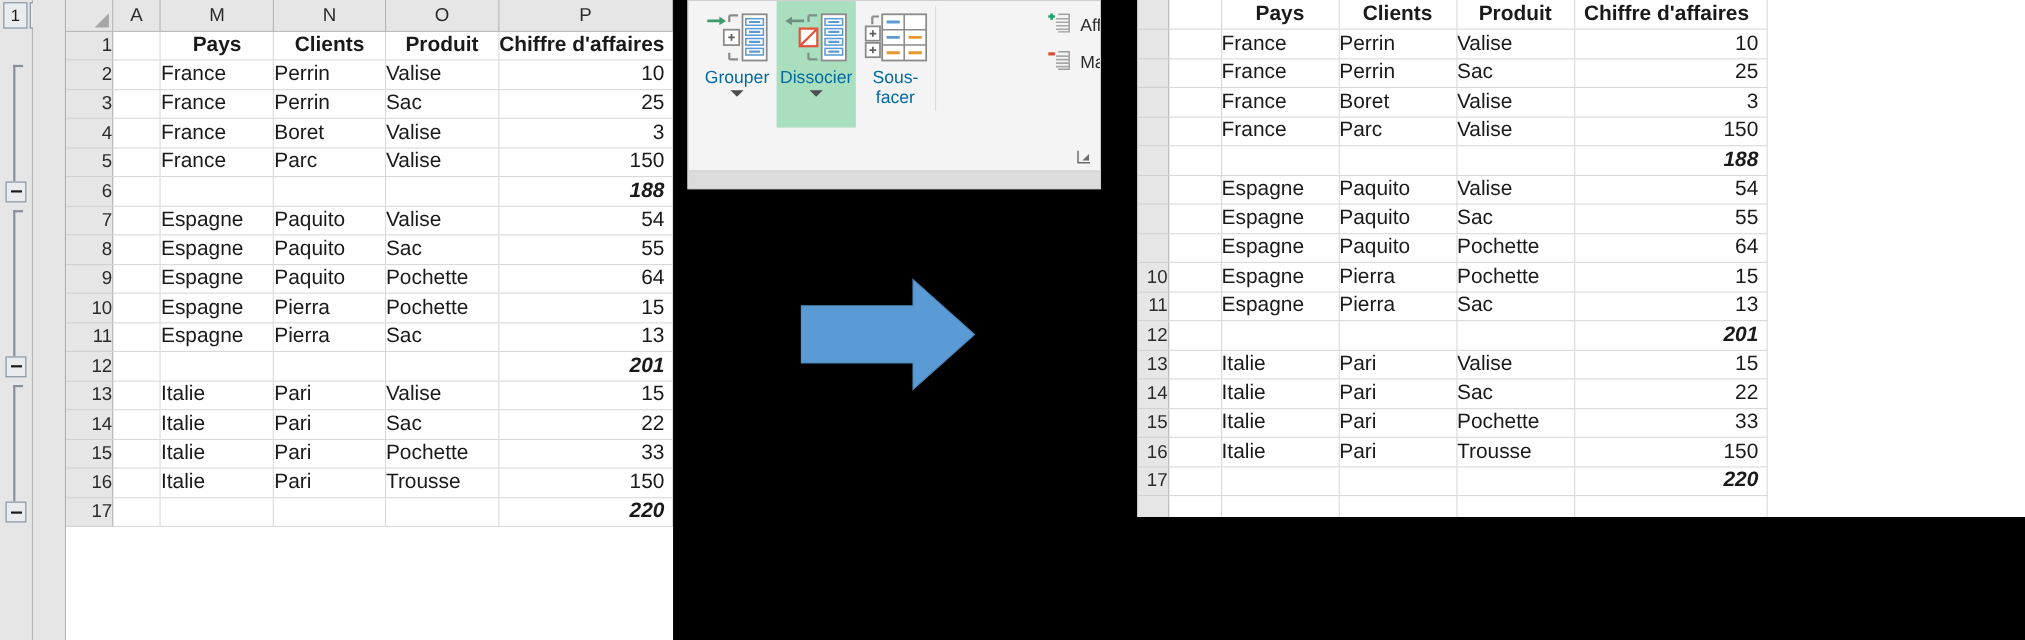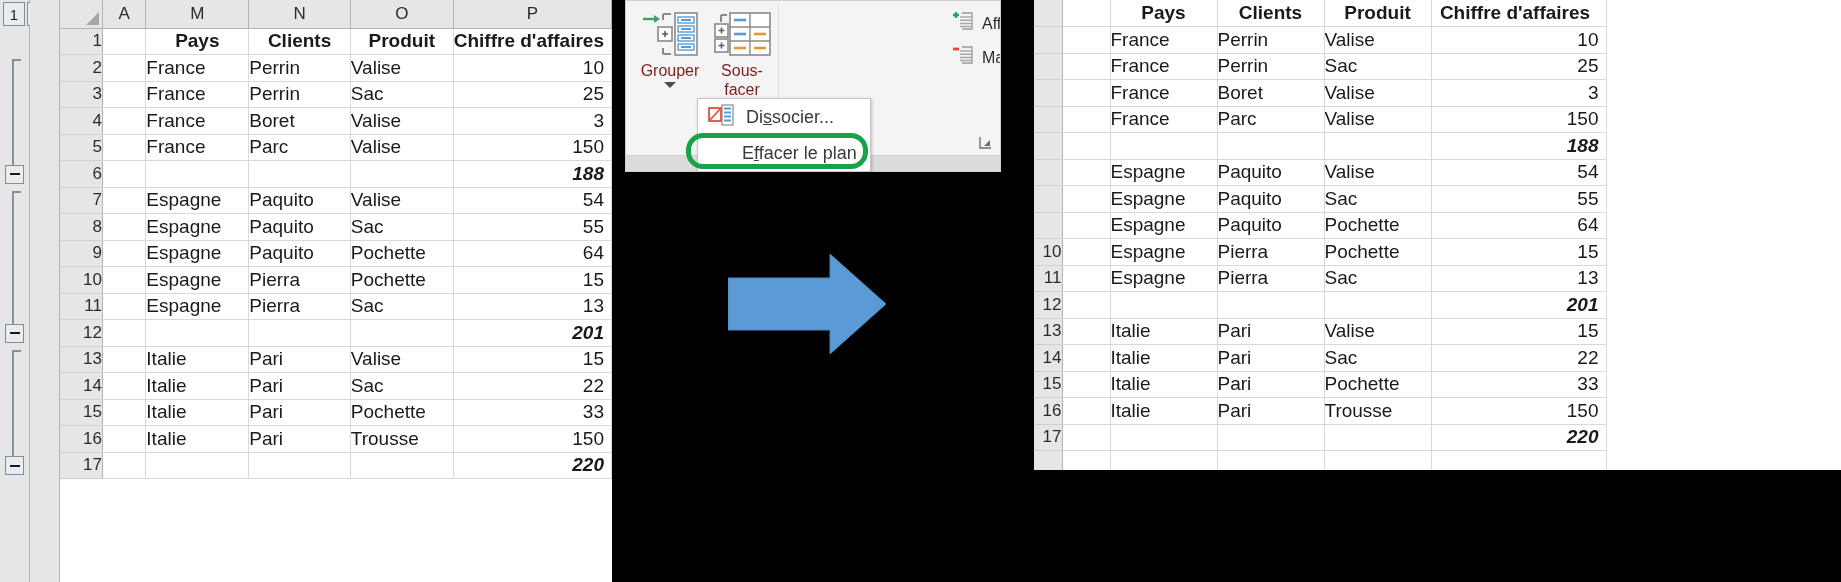--- a/index.html
+++ b/index.html
@@ -110,21 +110,21 @@
   }
   .rbtn {
     width:72px; height:115px;
     display:flex; flex-direction:column; align-items:center;
     padding-top:6px;
     cursor:default;
   }
   .rbtn.hl { background:#a9dfbf; }
   .rbtn .glyph { height:54px; display:flex; align-items:center; justify-content:center; }
   .rbtn .lbl {
-    font-size:16px; color:#7f1d1d; line-height:19px; text-align:center;
+    font-size:16px; color:#0369a1; line-height:19px; text-align:center;
     font-family:"Liberation Sans", sans-serif;
   }
   .rbtn .caret {
     width:0;height:0;margin-top:2px;
     border-left:6px solid transparent;
     border-right:6px solid transparent;
     border-top:6px solid #4d4d4d;
   }
   .rbtn-sep { width:1px; height:96px; background:#dcdcdc; margin-top:4px; }
 
@@ -395,20 +395,39 @@
             <rect x="37" y="16" width="16" height="6" fill="#fff" stroke="#5b9bd5" stroke-width="1.4"></rect>
             <rect x="37" y="25" width="16" height="6" fill="#fff" stroke="#5b9bd5" stroke-width="1.4"></rect>
             <rect x="37" y="34" width="16" height="6" fill="#fff" stroke="#5b9bd5" stroke-width="1.4"></rect>
             <path d="M40,10 h10 M40,19 h10 M40,28 h10 M40,37 h10" stroke="#5b9bd5" stroke-width="2"></path>
           </svg>
         </div>
         <div class="lbl">Grouper</div>
         <div class="caret"></div>
       </div>
 
+      <div class="rbtn hl">
+        <div class="glyph">
+          <svg width="58" height="48" viewBox="0 0 58 48">
+            <path d="M4,9 L18,9" stroke="#6f8f80" stroke-width="2.4" fill="none"></path>
+            <path d="M7,5 L1,9 L7,13 Z" fill="#6f8f80"></path>
+            <path d="M30,4 L22,4 M22,4 L22,10 M22,38 L22,44 M22,44 L30,44" stroke="#7d8f88" stroke-width="2" fill="none"></path>
+            <rect x="14" y="16" width="16" height="16" fill="#fff" stroke="#e2523a" stroke-width="2"></rect>
+            <path d="M15,31 L29,17" stroke="#e2523a" stroke-width="2"></path>
+            <rect x="34" y="3" width="22" height="42" fill="#fff" stroke="#8a8a8a" stroke-width="1.6"></rect>
+            <rect x="37" y="7" width="16" height="6" fill="#fff" stroke="#5b9bd5" stroke-width="1.4"></rect>
+            <rect x="37" y="16" width="16" height="6" fill="#fff" stroke="#5b9bd5" stroke-width="1.4"></rect>
+            <rect x="37" y="25" width="16" height="6" fill="#fff" stroke="#5b9bd5" stroke-width="1.4"></rect>
+            <rect x="37" y="34" width="16" height="6" fill="#fff" stroke="#5b9bd5" stroke-width="1.4"></rect>
+            <path d="M40,10 h10 M40,19 h10 M40,28 h10 M40,37 h10" stroke="#5b9bd5" stroke-width="2"></path>
+          </svg>
+        </div>
+        <div class="lbl">Dissocier</div>
+        <div class="caret"></div>
+      </div>
 
       <div class="rbtn">
         <div class="glyph">
           <svg width="58" height="48" viewBox="0 0 58 48">
             <path d="M14,5 L8,5 M8,5 L8,12" stroke="#8a8a8a" stroke-width="2" fill="none"></path>
             <rect x="2" y="14" width="13" height="13" fill="#fff" stroke="#8a8a8a" stroke-width="1.6"></rect>
             <path d="M5.5,20.5 h6 M8.5,17.5 v6" stroke="#5f5f5f" stroke-width="1.6"></path>
             <rect x="2" y="29" width="13" height="13" fill="#fff" stroke="#8a8a8a" stroke-width="1.6"></rect>
             <path d="M5.5,35.5 h6 M8.5,32.5 v6" stroke="#5f5f5f" stroke-width="1.6"></path>
             <rect x="17" y="3" width="40" height="42" fill="#fff" stroke="#8a8a8a" stroke-width="1.6"></rect>
@@ -457,41 +476,20 @@
       <svg width="14" height="14" viewBox="0 0 14 14">
         <path d="M1,1 L1,12 L12,12" stroke="#6b6b6b" stroke-width="1.3" fill="none"></path>
         <path d="M11,4 L11,10 L5,10 Z" fill="#6b6b6b"></path>
       </svg>
     </div>
 
     <div class="ribbon-strip"></div>
   </div>
 </div>
 
-<div class="menu" style="left:697px; top:98px; width:174px; height:74px;">
-  <div class="menu-item">
-    <span>
-      <svg width="26" height="22" viewBox="0 0 26 22">
-        <rect x="1" y="4" width="12" height="13" fill="#fff" stroke="#e2523a" stroke-width="1.8"></rect>
-        <path d="M2,16 L12,5" stroke="#e2523a" stroke-width="1.8"></path>
-        <rect x="14" y="1" width="11" height="20" fill="#fff" stroke="#8a8a8a" stroke-width="1.2"></rect>
-        <path d="M16,4.5 h7 M16,8.5 h7 M16,12.5 h7 M16,16.5 h7" stroke="#5b9bd5" stroke-width="1.8"></path>
-      </svg>
-    </span>
-    <span class="mtxt">
-      <span>Di</span><u>s</u><span>socier...</span>
-    </span>
-  </div>
-  <div class="menu-item" style="padding-left:44px;">
-    <span class="mtxt">
-      <span>E</span><u>f</u><span>facer le plan</span>
-    </span>
-  </div>
-  <div class="ring" style="left:-12px; top:34px; width:182px; height:36px;"></div>
-</div>
 
 <div class="arrow-wrap" style="left:728px; top:250px; width:160px; height:108px;">
   <svg width="160" height="108" viewBox="0 0 160 108">
     <path d="M0,28 L102,28 L102,4 L158,54 L102,104 L102,80 L0,80 Z" fill="#5B9BD5" stroke="#4a86b8" stroke-width="1"></path>
   </svg>
 </div>
 
 <div class="mask" style="left:1001px; top:0; width:33px; height:582px;"></div>
 <div class="mask" style="left:625px; top:172px; width:409px; height:410px; z-index:-1;"></div>
 

